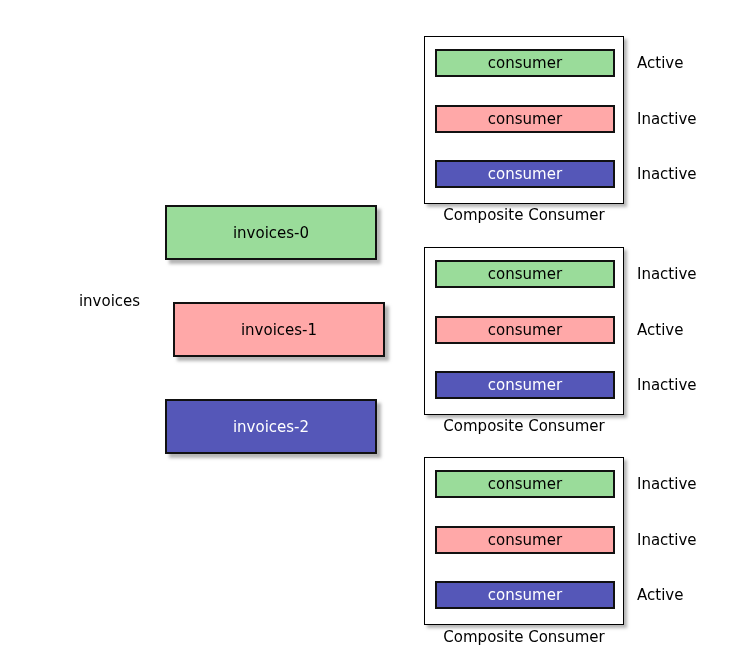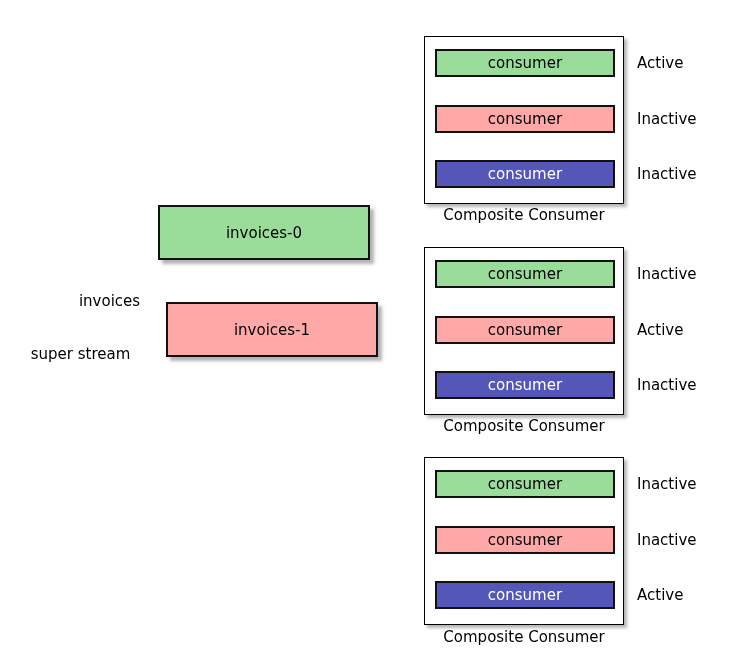--- a/index.html
+++ b/index.html
@@ -23,21 +23,21 @@
     text-align: center;
     font-size: 15px;
     line-height: 15px;
     white-space: nowrap;
   }
   .stream-name { top: 294px; padding-left: 29px; }
   .stream-type { top: 347px; }
 
   .partition {
     position: absolute;
-    left: 158px;
+    left: 165px;
     width: 212px;
     height: 55px;
     box-sizing: border-box;
     border: 2px solid #111111;
     box-shadow: 4px 4px 3px rgba(120,120,120,0.55);
     display: flex;
     align-items: center;
     justify-content: center;
     font-size: 15px;
     white-space: nowrap;
@@ -100,24 +100,24 @@
   .cl-g0 { top: 207px; }
   .cl-g1 { top: 418px; }
   .cl-g2 { top: 629px; }
 </style>
 </head>
 <body>
 
 <div class="canvas">
 
   <div class="stream-label stream-name">invoices</div>
-  <div class="stream-label stream-type">super stream</div>
 
   <div class="partition p0" style="background-color: rgb(154, 220, 154); color: rgb(0, 0, 0);">invoices-0</div>
   <div class="partition p1" style="background-color: rgb(255, 168, 168); color: rgb(0, 0, 0); margin-left: 8px;">invoices-1</div>
+  <div class="partition p2" style="background-color: rgb(85, 87, 184); color: rgb(255, 255, 255);">invoices-2</div>
 
   <div class="composite-box g0"></div>
   <div class="consumer c-g0-r0" style="background-color: rgb(154, 220, 154); color: rgb(0, 0, 0);">consumer</div>
   <div class="consumer c-g0-r1" style="background-color: rgb(255, 168, 168); color: rgb(0, 0, 0);">consumer</div>
   <div class="consumer c-g0-r2" style="background-color: rgb(85, 87, 184); color: rgb(255, 255, 255);">consumer</div>
   <div class="status s-g0-r0">Active</div>
   <div class="status s-g0-r1">Inactive</div>
   <div class="status s-g0-r2">Inactive</div>
   <div class="composite-label cl-g0">Composite Consumer</div>
 

